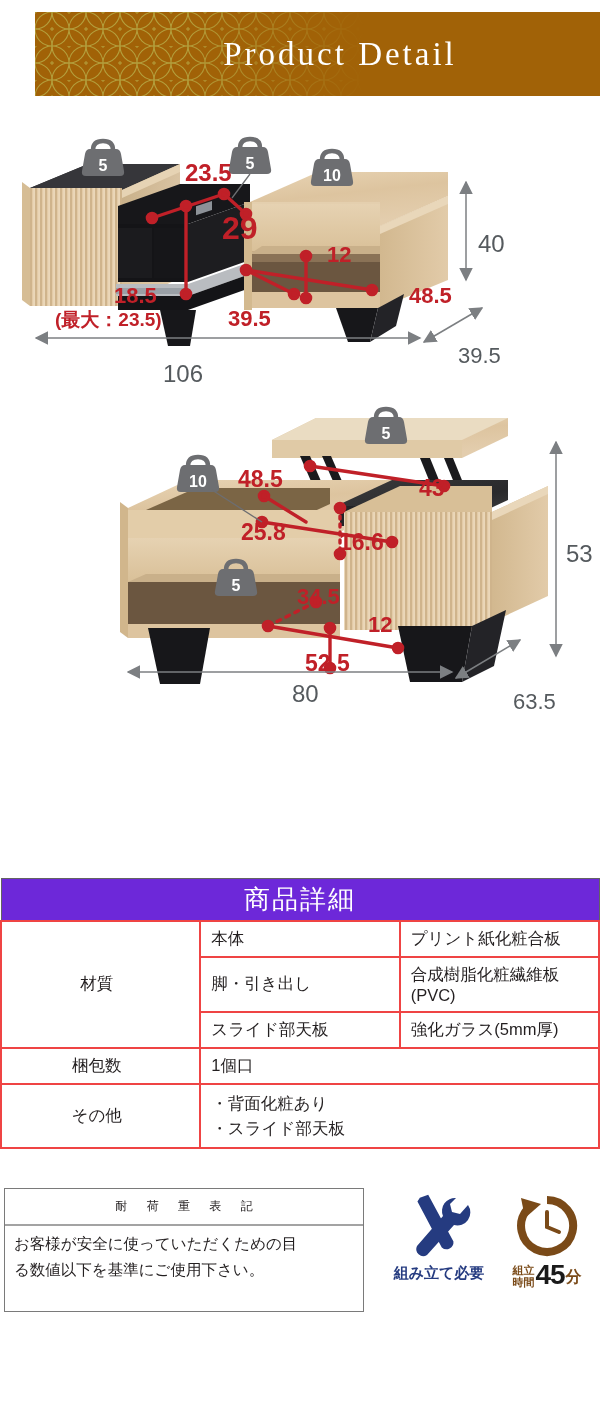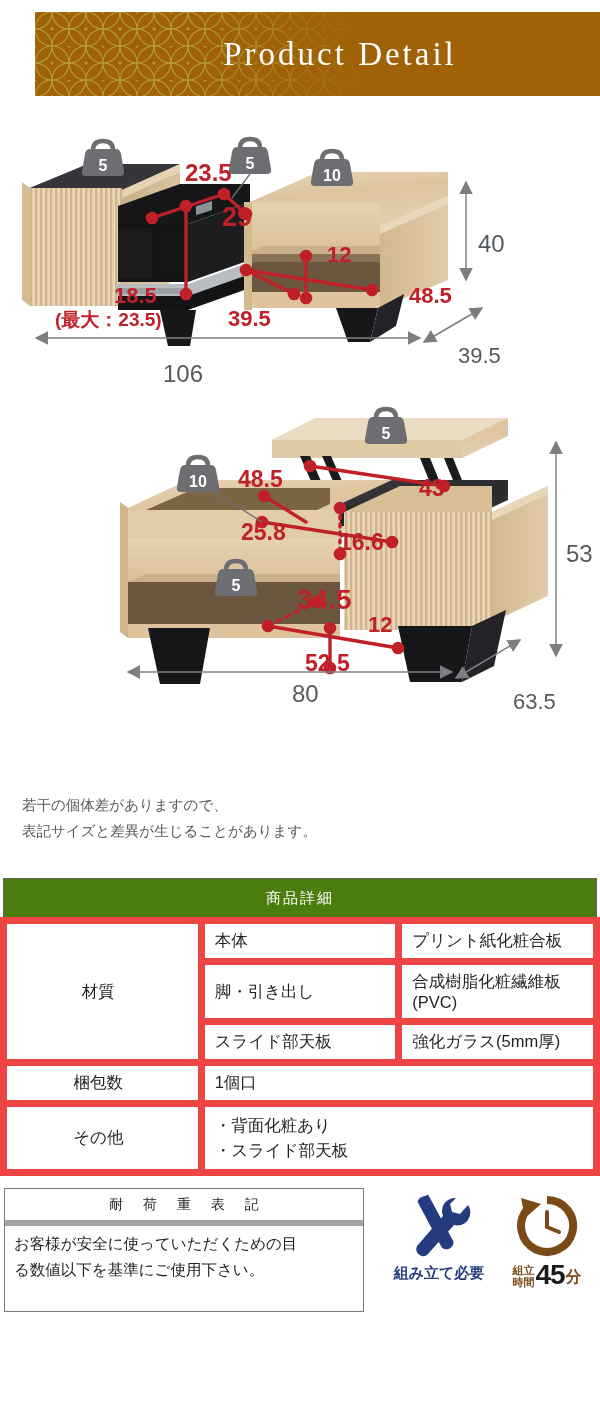--- a/index.html
+++ b/index.html
@@ -61,45 +61,45 @@
     color: #59595b; font-size: 14.5px; line-height: 26px;
   }
 
   
   .spec-table {
     position: absolute; left: 0; top: 878px; width: 600px;
     border-collapse: collapse;
     table-layout: fixed;
   }
   .spec-table th.spec-head {
-    background: #4d7c0f; color: #ffffff;
-    font-size: 15px; font-weight: 400; letter-spacing: 2px;
+    background: #6d28d9; color: #ffffff;
+    font-size: 26px; font-weight: 400; letter-spacing: 2px;
     height: 42px; text-align: center; border: 1px solid #636363;
   }
   .spec-table td {
-    border: 7px solid #ef4444;
+    border: 2px solid #ef4444;
     font-size: 16.5px; color: #231f20;
     padding: 6px 8px 6px 10px;
     vertical-align: middle;
     background: #fff;
   }
   .spec-table td.k { width: 96px; text-align: center; padding-left: 0; }
   .spec-table td.sub { width: 160px; }
   .row-h { height: 35px; }
   .cell-multiline { line-height: 25px; font-size: 16px; }
 
   
   .loadbox {
     position: absolute; left: 4px; top: 1188px; width: 360px; height: 124px;
     border: 1px solid #7a7a7a; background: #fff;
   }
   .loadbox-title {
-    height: 37px; border-bottom: 6px solid #a3a3a3;
+    height: 37px; border-bottom: 2px solid #a3a3a3;
     display: flex; align-items: center; justify-content: center;
-    font-size: 14px; letter-spacing: 8px; color: #231f20;
+    font-size: 12px; letter-spacing: 8px; color: #231f20;
     padding-left: 8px;
     text-align: right;
   }
   .loadbox-body {
     padding: 5px 9px 0 9px;
     font-size: 15.5px; line-height: 26px; color: #231f20;
   }
 
   
   .assembly { position: absolute; left: 380px; top: 1190px; width: 216px; height: 120px; }
@@ -262,21 +262,21 @@
       <line x1="250" y1="46" x2="232" y2="70" stroke="#6d6e71" stroke-width="1.3"></line>
     </g>
     <g>
       <path d="M322,32 q0,-9 10,-9 q10,0 10,9" fill="none" stroke="#6d6e71" stroke-width="4.5"></path>
       <path d="M319,31 h26 q4,0 5,5 l3,17 q1,5 -4,5 h-34 q-5,0 -4,-5 l3,-17 q1,-5 5,-5 z" fill="#6d6e71"></path>
       <text x="332" y="53" font-size="16" font-weight="700" fill="#fff" text-anchor="middle" font-family="Liberation Sans, sans-serif">10</text>
     </g>
   </svg>
 
   <div class="dimtext" style="left:185px; top:161px; font-size:24px;">23.5</div>
-  <div class="dimtext" style="left:222px; top:204px; font-size:27px;">29</div>
+  <div class="dimtext" style="left:222px; top:212px; font-size:32px;">29</div>
   <div class="dimtext" style="left:114px; top:285px; font-size:22px;">18.5</div>
   <div class="dimtext" style="left:55px; top:310px; font-size:19px;">(最大：23.5)</div>
   <div class="dimtext" style="left:228px; top:308px; font-size:22px;">39.5</div>
   <div class="dimtext" style="left:327px; top:244px; font-size:22px;">12</div>
   <div class="dimtext" style="left:409px; top:285px; font-size:22px;">48.5</div>
   <div class="dimtext outer" style="left:163px; top:362px; font-size:24px;">106</div>
   <div class="dimtext outer" style="left:478px; top:232px; font-size:24px;">40</div>
   <div class="dimtext outer" style="left:458px; top:345px; font-size:22px;">39.5</div>
 
   <svg class="diagram" id="diagram-2" viewBox="0 0 600 330">
@@ -380,32 +380,28 @@
       <path d="M226,170 q0,-9 10,-9 q10,0 10,9" fill="none" stroke="#6d6e71" stroke-width="4.5"></path>
       <path d="M223,169 h26 q4,0 5,5 l3,17 q1,5 -4,5 h-34 q-5,0 -4,-5 l3,-17 q1,-5 5,-5 z" fill="#6d6e71"></path>
       <text x="236" y="191" font-size="16" font-weight="700" fill="#fff" text-anchor="middle" font-family="Liberation Sans, sans-serif">5</text>
     </g>
   </svg>
 
   <div class="dimtext" style="left:238px; top:468px; font-size:23px;">48.5</div>
   <div class="dimtext" style="left:419px; top:477px; font-size:23px;">43</div>
   <div class="dimtext" style="left:241px; top:521px; font-size:23px;">25.8</div>
   <div class="dimtext" style="left:339px; top:531px; font-size:23px;">16.6</div>
-  <div class="dimtext" style="left:297px; top:586px; font-size:28px;">34.5</div>
+  <div class="dimtext" style="left:297px; top:586px; font-size:22px;">34.5</div>
   <div class="dimtext" style="left:368px; top:614px; font-size:22px;">12</div>
   <div class="dimtext" style="left:305px; top:652px; font-size:23px;">52.5</div>
   <div class="dimtext outer" style="left:292px; top:682px; font-size:24px;">80</div>
   <div class="dimtext outer" style="left:566px; top:542px; font-size:24px;">53</div>
   <div class="dimtext outer" style="left:513px; top:691px; font-size:22px;">63.5</div>
 
 
-  <div class="disclaimer">
-    <div>若干の個体差がありますので、</div>
-    <div>表記サイズと差異が生じることがあります。</div>
-  </div>
 
   <table class="spec-table">
     <tbody>
         <tr>
       <th class="spec-head" colspan="3">商品詳細</th>
     </tr>
     <tr class="row-h">
       <td class="k" rowspan="3">材質</td>
       <td class="sub">本体</td>
       <td>プリント紙化粧合板</td>

